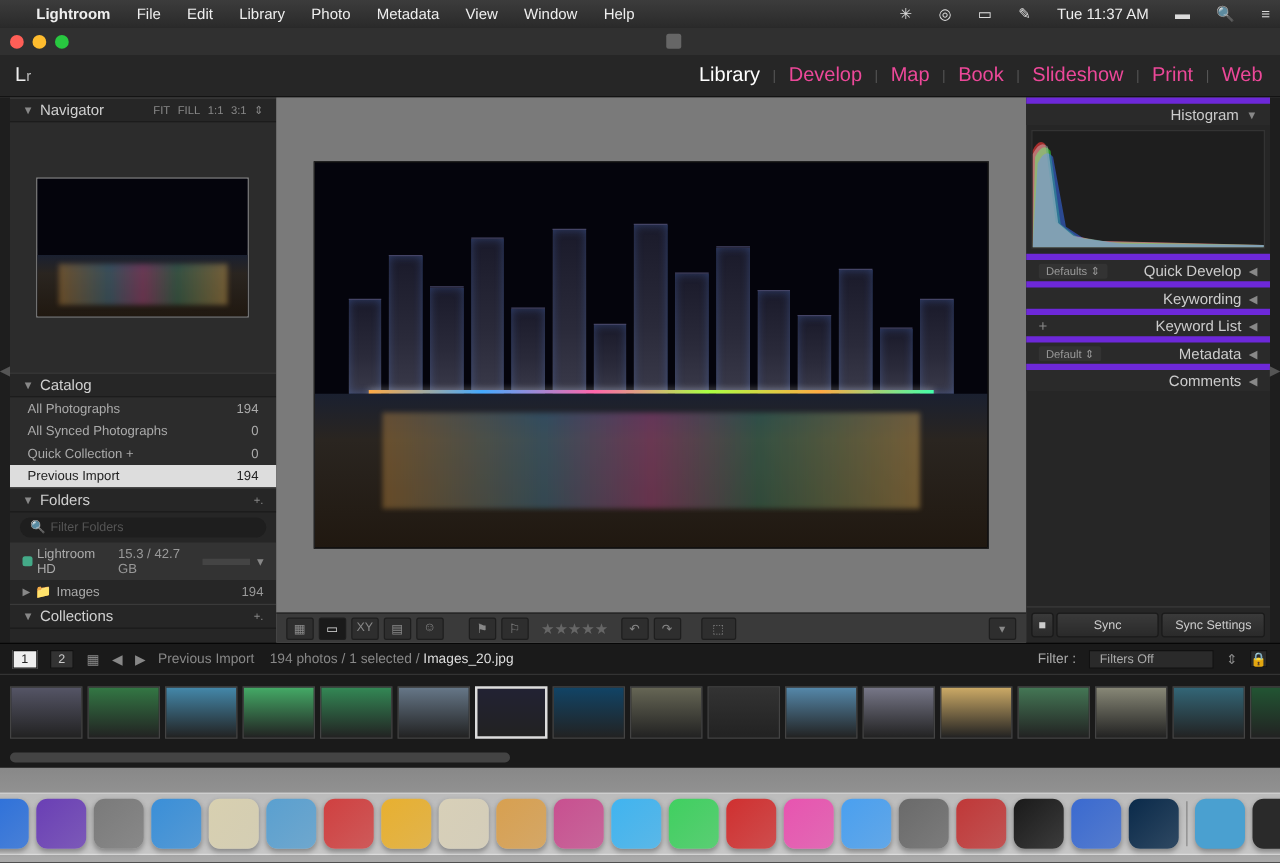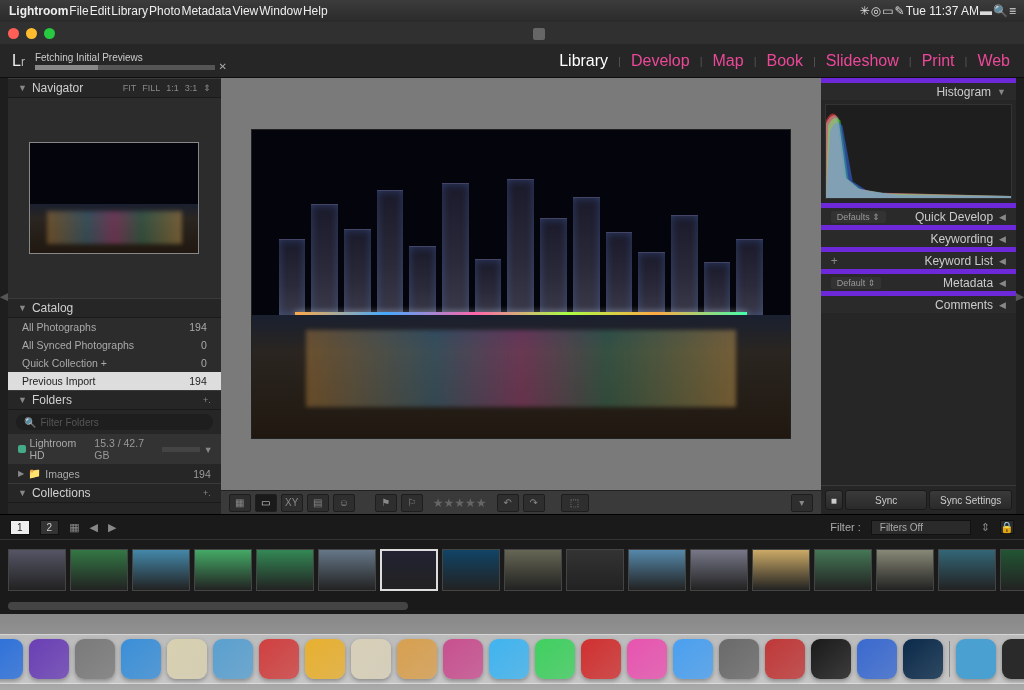--- a/index.html
+++ b/index.html
@@ -1,36 +1,36 @@
 <!DOCTYPE html>
 <html><head>
 <meta charset="utf-8">
 <style>
 * { box-sizing: border-box; margin: 0; padding: 0; font-family: -apple-system, "Helvetica Neue", Arial, sans-serif; }
 body { width: 1024px; height: 690px; background: #1a1a1a; color: #ccc; font-size: 11px; overflow: hidden; user-select: none; }
 
 
-.mac-menubar { height: 22px; background: linear-gradient(#3c3c3c,#2a2a2a); display: flex; align-items: center; padding: 0 8px; color: #eee; font-size: 12px; gap: 1px; }
+.mac-menubar { height: 22px; background: linear-gradient(#3c3c3c,#2a2a2a); display: flex; align-items: center; padding: 0 8px; color: #eee; font-size: 12px; gap: 21px; }
 .mac-menubar .apple { font-size: 13px; }
 .mac-menubar .app-name { font-weight: 600; }
 .mac-menubar .spacer { flex: 1; }
 .mac-menubar .ico { font-size: 12px; opacity: .9; }
 .mac-menubar .clock { font-weight: 500; }
 
 
 .win-titlebar { height: 22px; background: #303030; display: flex; align-items: center; padding: 0 8px; color: #bbb; font-size: 11px; }
 .traffic { display: flex; gap: 7px; margin-right: 10px; }
 .traffic span { width: 11px; height: 11px; border-radius: 50%; display: inline-block; }
 .t-red { background: #ff5f57; } .t-yel { background: #febc2e; } .t-grn { background: #28c840; }
 .win-titlebar .title { flex: 1; text-align: center; }
 .win-titlebar .doc-icon { width: 12px; height: 12px; background:#666; display:inline-block; vertical-align:middle; margin-right:4px; border-radius:2px; }
 
 
 .top-bar { height: 34px; background: #262626; display: flex; align-items: center; padding: 0 12px; border-bottom: 1px solid #0e0e0e; }
-.lr-logo { font-size: 16px; font-weight: 300; color: #eee; margin-right: 10px; }
+.lr-logo { font-size: 16px; font-weight: 300; color: #eee; margin-right: 22px; }
 .lr-logo .r { color: #bbb; font-size:12px; }
 .fetch-box { display:flex; flex-direction:column; gap:2px; }
 .fetch-label { color: #ccc; font-size:10px; }
 .fetch-bar { width: 180px; height: 5px; background: #555; position: relative; }
 .fetch-bar .fill { height:100%; background:#888; width:35%; }
 .fetch-bar .x { position:absolute; right:-12px; top:-4px; font-size:10px; color:#aaa; }
 .modules { margin-left: auto; display: flex; gap: 0; align-items: center; }
 .modules .sep { color:#555; margin:0 8px; }
 .modules .mod { font-size: 16px; color: #ec4899; padding: 2px 2px; cursor:pointer; }
 .modules .mod.active { color: #fff; }
@@ -144,27 +144,20 @@
   <div class="traffic">
     <span class="t-red"></span>
     <span class="t-yel"></span>
     <span class="t-grn"></span>
   </div>
   <div class="title"><span class="doc-icon"></span></div>
 </div>
 
 <div class="top-bar">
   <div class="lr-logo"><span>L</span><span class="r">r</span></div>
-  <div class="fetch-box">
-    <span class="fetch-label">Fetching Initial Previews</span>
-    <div class="fetch-bar">
-        <div class="fill"></div>
-        <span class="x">✕</span>
-      </div>
-  </div>
   <div class="modules">
     <span class="mod active">Library</span>
       <span class="sep">|</span>
     <span class="mod">Develop</span>
       <span class="sep">|</span>
     <span class="mod">Map</span>
       <span class="sep">|</span>
     <span class="mod">Book</span>
       <span class="sep">|</span>
     <span class="mod">Slideshow</span>
@@ -346,20 +339,25 @@
 
   <div class="edge-tab">▶</div>
 </div>
 
 <div class="film-info">
   <span class="mon-btn active">1</span>
   <span class="mon-btn">2</span>
   <span style="color:#888">▦</span>
   <span style="color:#888">◀</span>
   <span style="color:#888">▶</span>
+  <span class="path">
+    <span>Previous Import</span>&nbsp;&nbsp;&nbsp;
+    <span>194 photos / 1 selected /</span>
+    <span class="fn">Images_20.jpg</span>
+  </span>
   <span class="filter-lbl">Filter :</span>
   <span class="filter-dd">Filters Off</span>
   <span style="color:#888">⇕</span>
   <span class="lock">🔒</span>
 </div>
 
 <div class="filmstrip" id="filmstrip">
     <div class="thumb" style="background: linear-gradient(rgb(85, 85, 102), rgb(34, 34, 34));"></div>
     <div class="thumb" style="background: linear-gradient(rgb(51, 119, 68), rgb(34, 34, 34));"></div>
     <div class="thumb" style="background: linear-gradient(rgb(68, 136, 170), rgb(34, 34, 34));"></div>

